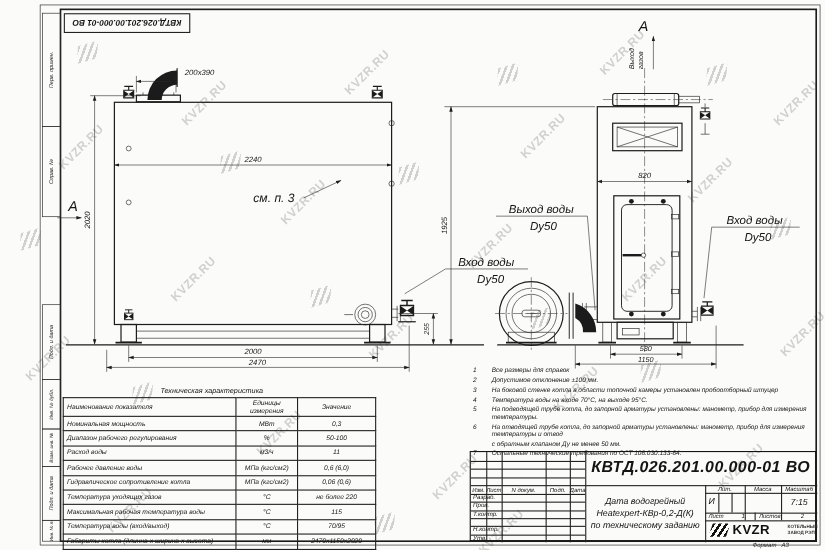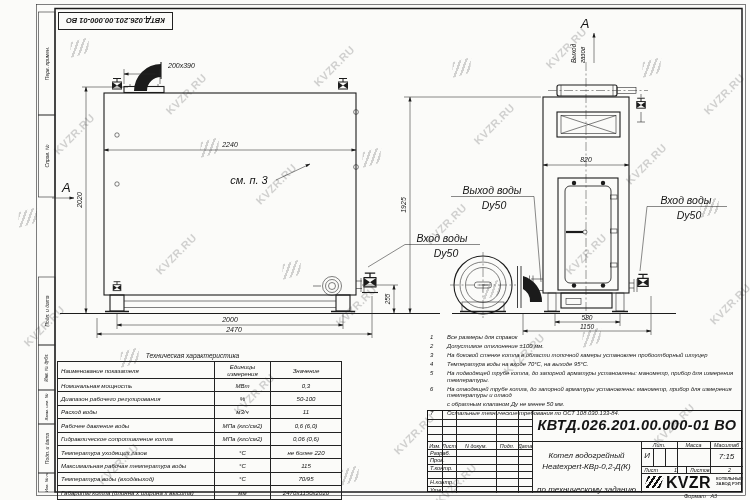--- a/index.html
+++ b/index.html
@@ -42,21 +42,21 @@
   #tb .hl{height:.8px}
   #tb .cell{position:absolute;font-style:italic;color:#141414;white-space:nowrap;overflow:hidden}
   #desig{left:105px;top:1px;width:208px;height:27px;font-size:14.5px;font-weight:bold;
          text-align:center;line-height:27px;letter-spacing:.4px}
   .nameln{left:106px;width:105px;text-align:center;font-size:8px}
   .small{font-size:5.4px}
   .sig{font-size:5.6px;left:2px}
   #logo{position:absolute;left:214px;top:62px;width:99px;height:18px}
   #logo .mark{position:absolute;left:4px;top:3px;width:16px;height:12px;
         background:repeating-linear-gradient(110deg,#111 0 2.6px,transparent 2.6px 5.4px);transform:skewX(-18deg)}
-  #logo .kv{position:absolute;left:24px;top:1px;font-size:16px;font-weight:800;color:#111;letter-spacing:.3px}
+  #logo .kv{position:absolute;left:24px;top:1px;font-size:12px;font-weight:800;color:#111;letter-spacing:.3px}
   #logo .sub{position:absolute;left:74px;top:3px;font-size:4.2px;font-weight:bold;color:#333;line-height:1.3}
   #fmt{position:absolute;left:684px;top:492.5px;font-size:5.5px;font-style:italic;color:#222}
   #stamp{position:absolute;left:57.5px;top:12px;width:115px;height:18px;border:.9px solid #222;
          transform:rotate(180deg);text-align:center;line-height:17px;font-size:7.6px;
          font-style:italic;font-weight:bold;color:#141414;box-sizing:border-box;white-space:nowrap}
 </style>
 </head>
 <body>
 
 <div id="sheet">
@@ -400,23 +400,23 @@
     <div class="cell small" style="left:28px;top:31.5px;width:40px;text-align:center">N докум.</div>
     <div class="cell small" style="left:68px;top:31.5px;width:22px;text-align:center">Подп.</div>
     <div class="cell small" style="left:90px;top:31.5px;width:14px;text-align:center">Дата</div>
 
     <div class="cell sig" style="top:39px">Разраб.</div>
     <div class="cell sig" style="top:46.3px">Пров.</div>
     <div class="cell sig" style="top:53.7px">Т.контр.</div>
     <div class="cell sig" style="top:68.3px">Н.контр.</div>
     <div class="cell sig" style="top:75.7px">Утв.</div>
 
-    <div class="cell nameln" style="top:40px">Котел водогрейный</div>
+    <div class="cell nameln" style="top:40px">Дата водогрейный</div>
     <div class="cell nameln" style="top:51px">Heatexpert-КВр-0,2-Д(К)</div>
-    <div class="cell nameln" style="top:74px">по техническому заданию</div>
+    <div class="cell nameln" style="top:62px">по техническому заданию</div>
 
     <div class="cell small" style="left:213px;top:30.8px;width:36px;text-align:center">Лит.</div>
     <div class="cell small" style="left:249px;top:30.8px;width:33px;text-align:center">Масса</div>
     <div class="cell small" style="left:282px;top:30.8px;width:33px;text-align:center">Масштаб</div>
     <div class="cell" style="left:213px;top:40px;width:12px;text-align:center;font-size:8px">И</div>
     <div class="cell" style="left:282px;top:41px;width:33px;text-align:center;font-size:8px">7:15</div>
 
     <div class="cell small" style="left:216px;top:55.8px">Лист</div>
     <div class="cell small" style="left:246px;top:55.8px">1</div>
     <div class="cell small" style="left:262px;top:55.8px">Листов</div>

